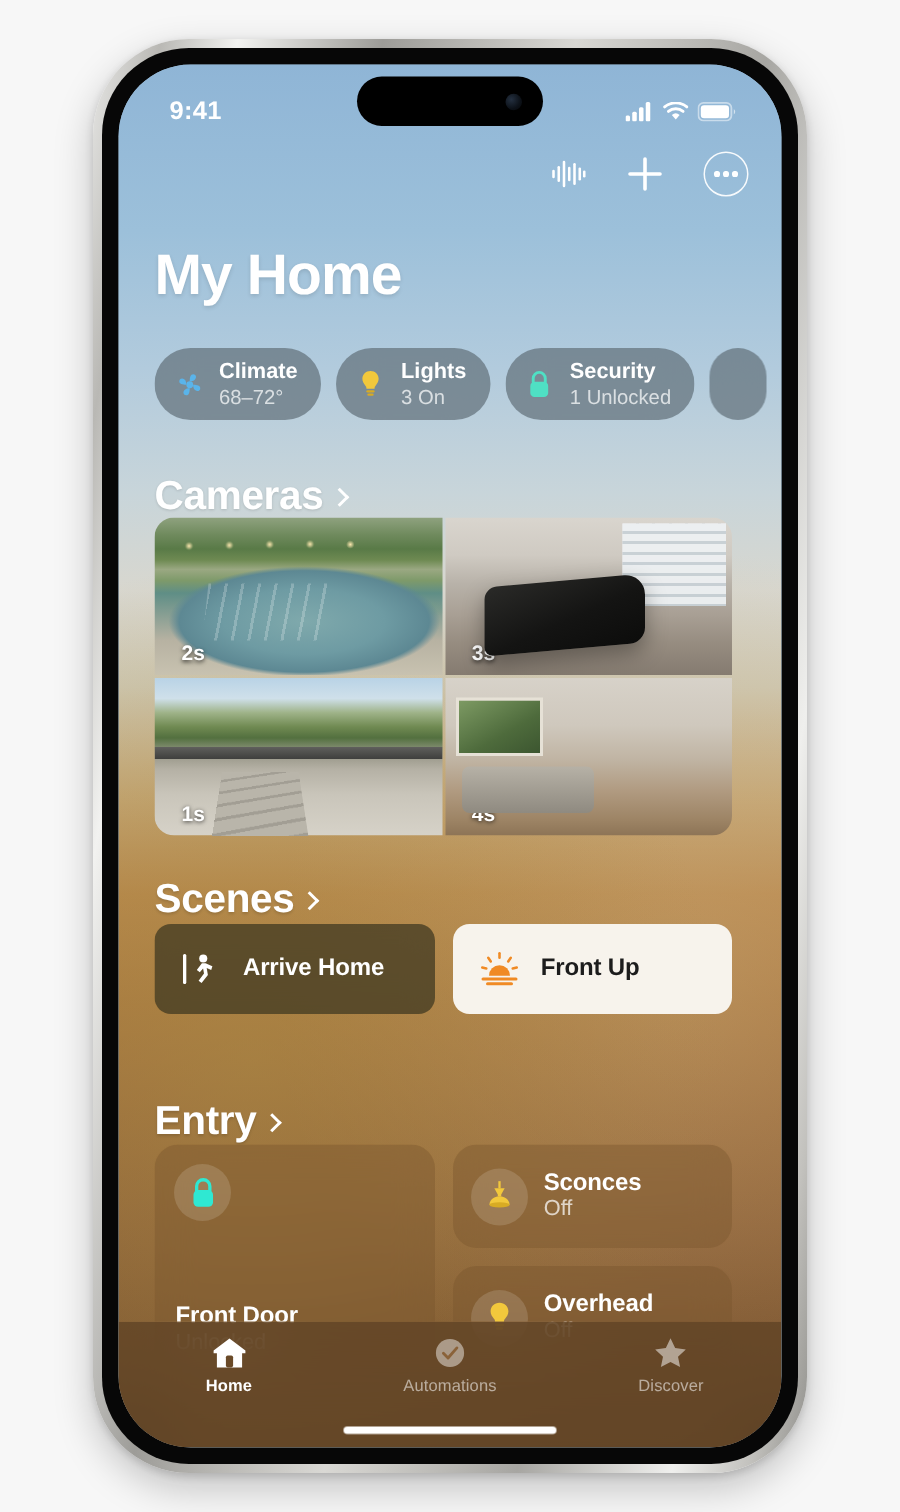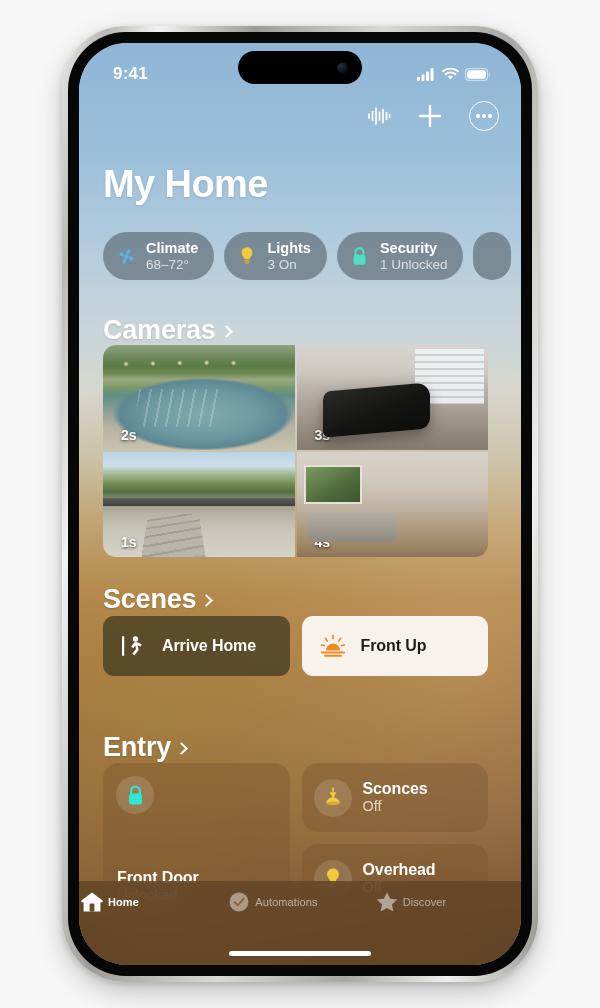--- a/index.html
+++ b/index.html
@@ -273,21 +273,21 @@
   }
   .acc-tile-text { display:flex; flex-direction:column; line-height:1.2; }
 
   
   #tab-bar {
     position:absolute; left:0; right:0; bottom:0; height:84px;
     background:rgba(96,68,38,.80);
     backdrop-filter:blur(20px);
     display:flex; align-items:flex-start; padding-top:8px; z-index:20;
   }
-  .tab { flex:1; display:flex; flex-direction:row; align-items:center; gap:3px; cursor:pointer; }
+  .tab { flex:1; display:flex; flex-direction:column; align-items:center; gap:3px; cursor:pointer; }
   .tab-icon { height:26px; display:flex; align-items:center; justify-content:center; }
   .tab-label { font-size:11px; font-weight:bold; letter-spacing:.1px; }
   .tab.active .tab-label { color:#fff; }
   .tab:not(.active) .tab-label { color:rgba(255,255,255,.55); font-weight:normal; }
 
   #home-indicator {
     position:absolute; bottom:9px; left:50%; transform:translateX(-50%);
     width:142px; height:5px; border-radius:3px; background:#fff; z-index:22;
   }
 </style>

